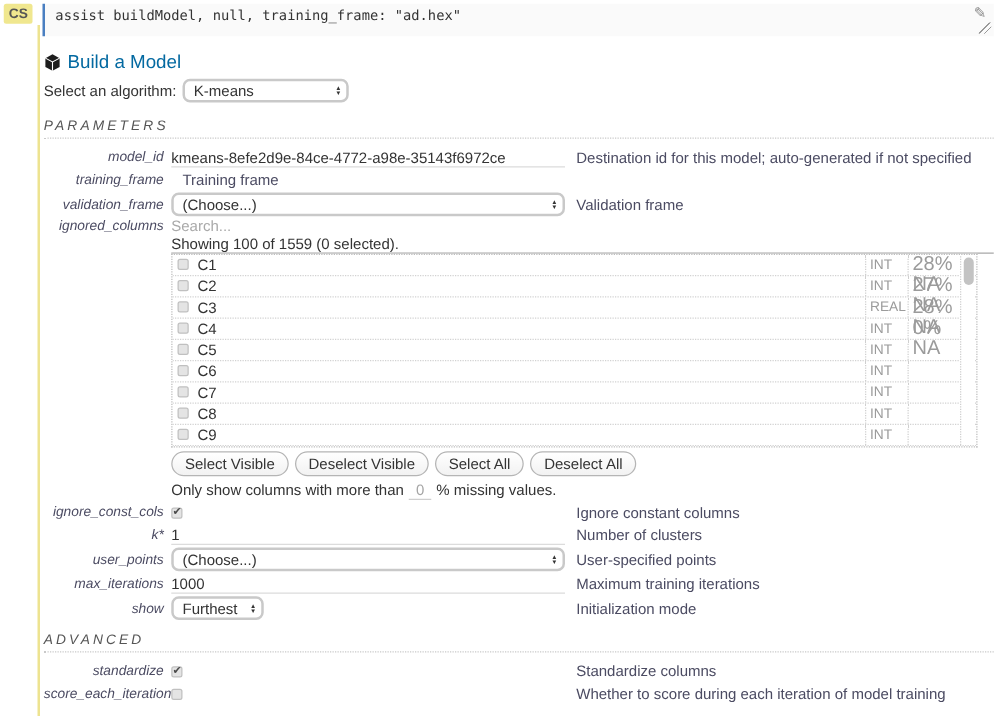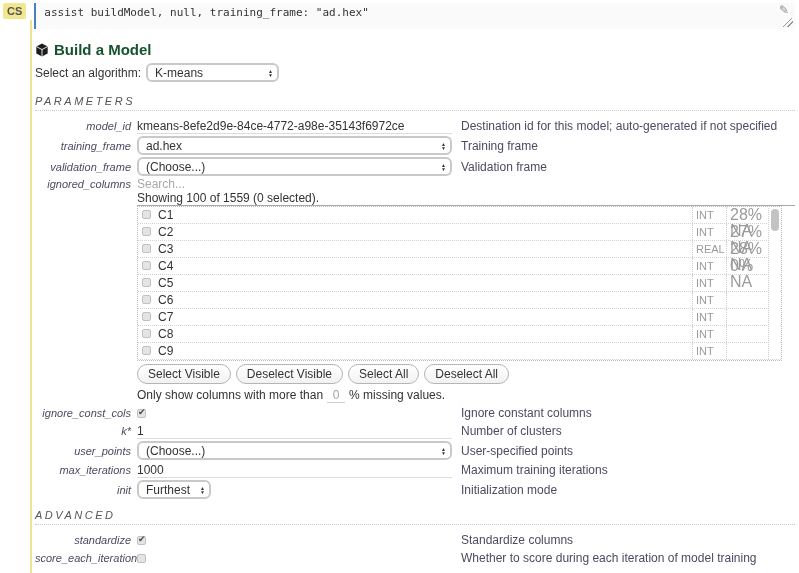--- a/index.html
+++ b/index.html
@@ -18,21 +18,21 @@
   .grip { position:absolute; right:2px; bottom:2px; width:10px; height:9px;
           background:
             linear-gradient(135deg, transparent 0 44%, #999 44% 50%, transparent 50% 68%, #999 68% 74%, transparent 74%);
   }
 
   
   .yellow-line { position:absolute; left:30px; top:20px; bottom:0; width:2px; background:#ede390; }
 
   
   .content { margin-left:35px; padding-right:4px; }
-  h2.title { font-size:15px; font-weight:bold; color:#14532d; margin-top:9px;
+  h2.title { font-size:15px; font-weight:normal; color:#0369a1; margin-top:9px;
              display:flex; align-items:center; gap:5px; }
   .algo-row { display:flex; align-items:center; margin-top:5px; }
   .algo-label { font-size:12px; color:#333; margin-right:5px; }
 
   .section { font-size:11px; font-style:italic; letter-spacing:2.5px; color:#555;
              border-bottom:1px dotted #c9c9c9; padding-bottom:3px; margin-top:13px; margin-bottom:7px; }
 
   
   .frow { display:flex; align-items:center; margin-bottom:2px; min-height:16px; }
   .frow.top { align-items:flex-start; }
@@ -127,29 +127,20 @@
     <div class="frow">
       <div class="flabel">model_id</div>
       <div class="fctrl">
           <span class="tinput">kmeans-8efe2d9e-84ce-4772-a98e-35143f6972ce</span>
         </div>
       <div class="fdesc">Destination id for this model; auto-generated if not specified</div>
     </div>
 
     <div class="frow">
       <div class="flabel">training_frame</div>
-      <div class="fctrl">
-        <div class="sel">
-          <span>ad.hex</span>
-          <span class="arrows">
-              <span>▲</span>
-              <span>▼</span>
-            </span>
-        </div>
-      </div>
       <div class="fdesc">Training frame</div>
     </div>
 
     <div class="frow">
       <div class="flabel">validation_frame</div>
       <div class="fctrl">
         <div class="sel">
           <span>(Choose...)</span>
           <span class="arrows">
               <span>▲</span>
@@ -284,21 +275,21 @@
 
     <div class="frow">
       <div class="flabel">max_iterations</div>
       <div class="fctrl">
           <span class="tinput">1000</span>
         </div>
       <div class="fdesc">Maximum training iterations</div>
     </div>
 
     <div class="frow">
-      <div class="flabel">init</div>
+      <div class="flabel">show</div>
       <div class="fctrl">
         <div class="sel w-init">
           <span>Furthest</span>
           <span class="arrows">
               <span>▲</span>
               <span>▼</span>
             </span>
         </div>
       </div>
       <div class="fdesc">Initialization mode</div>

